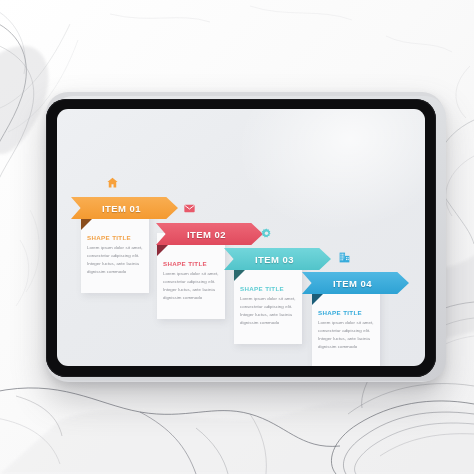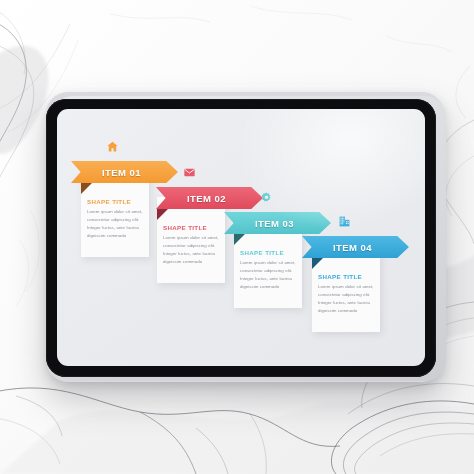--- a/index.html
+++ b/index.html
@@ -41,21 +41,21 @@
     overflow:hidden;
   }
   
   .glare{
     position:absolute;right:-40px;top:-60px;width:230px;height:180px;
     background:radial-gradient(ellipse at center, rgba(255,255,255,0.75) 0%, rgba(255,255,255,0) 70%);
     transform:rotate(-14deg);pointer-events:none;
   }
 
   
-  .slide{position:absolute;inset:0;}
+  .slide{position:absolute;inset:0;margin-top:36px;}
 
   .step{position:absolute;}
 
   
   .arrow{
     position:absolute;height:22px;
     display:flex;align-items:center;justify-content:center;
     color:#ffffff;font-weight:bold;font-size:9.5px;letter-spacing:.45px;
     text-shadow:0 1px 1px rgba(0,0,0,0.22);
     filter:drop-shadow(0 2px 3px rgba(60,60,70,0.28));

